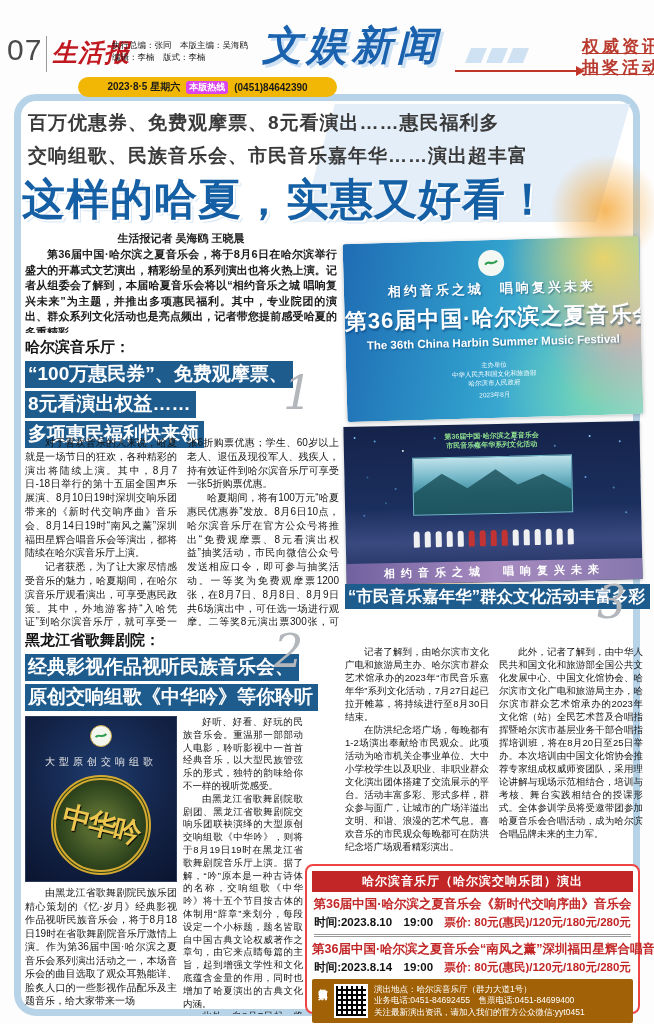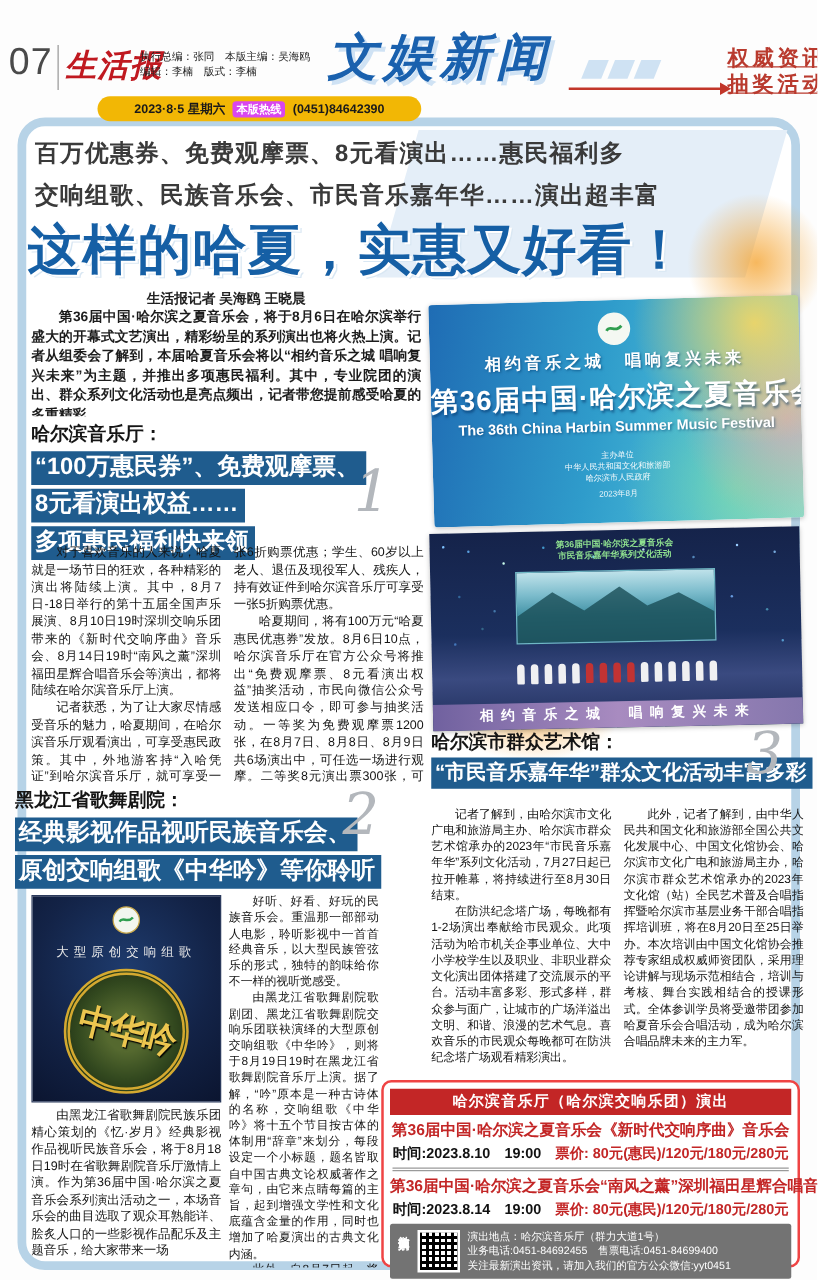--- a/index.html
+++ b/index.html
@@ -40,21 +40,21 @@
   .lead { left:25px; top:247px; width:312px; height:86px; font-size:11px; font-weight:700; line-height:15.5px; color:#1c1c1c; text-align:justify; text-indent:2em; overflow:hidden; }
 
   
   .sec-kicker { font-size:15px; font-weight:700; color:#151515; white-space:nowrap; }
   .hl { display:table; background:#1f5c8e; color:#ffffff; font-weight:700; font-size:19px; line-height:24px; padding:1px 5px 2px 3px; margin-bottom:3px; white-space:nowrap; }
   .sec-num { font-family:"DejaVu Serif",serif; font-style:italic; font-size:46px; color:#b3b7bc; z-index:2; }
 
   .s1-head { left:25px; top:338px; }
   .s1-head .sec-kicker { margin-bottom:4px; }
   .n1 { left:283px; top:366px; } .n2 { left:274px; top:624px; } .n3 { left:597px; top:575px; }
-  .s2-head { left:12px; top:631px; }
+  .s2-head { left:25px; top:631px; }
   .s2-head .sec-kicker { margin-bottom:4px; }
   .s3-head { left:345px; top:584px; }
   .s3-head .sec-kicker { margin-bottom:3px; }
   .s3-head .hl { font-size:16.5px; line-height:22px; }
 
   
   .cols { column-gap:10px; font-size:10px; line-height:13.8px; color:#141414; text-align:justify; overflow:hidden; }
   .cols p { text-indent:2em; margin:0; }
   .s1-cols { left:25px; top:436px; width:314px; height:196px; column-count:2; }
   .s3-cols { left:345px; top:645px; width:298px; height:214px; column-count:2; font-size:9.5px; line-height:13px; }
@@ -104,21 +104,21 @@
   .stage-banner { position:absolute; left:0; right:0; bottom:0; height:21px; background:linear-gradient(90deg,#70619f 0%,#a88bc0 50%,#8577ad 100%);
     color:#fff; font-size:11px; font-weight:700; letter-spacing:6px; text-align:center; line-height:21px; white-space:nowrap; }
 
   
   .cbox { left:305px; top:864px; width:335px; height:150px; background:#fff; border:2px solid #ef4444; border-radius:8px; padding:5px; z-index:3; }
   .cbox-header { background:#c32626; color:#fff; text-align:center; font-size:12px; font-weight:700; padding:2px 0; letter-spacing:1px; }
   .citem-title { color:#c32626; font-size:12.5px; font-weight:800; text-align:center; margin-top:4px; white-space:nowrap; }
   .citem-info { font-size:11.5px; font-weight:700; color:#111; text-align:center; margin-top:2px; white-space:nowrap; }
   .citem-info .price { color:#c32626; margin-left:8px; }
   .cdivider { border-top:3px double #9a9a9a; margin:4px 2px 0; }
-  .cbox-footer { margin-top:4px; background:#737373; border-radius:2px; padding:3px 6px; display:flex; align-items:center; gap:6px; }
+  .cbox-footer { margin-top:4px; background:#a16207; border-radius:2px; padding:3px 6px; display:flex; align-items:center; gap:6px; }
   .vlabel { writing-mode:vertical-lr; text-orientation:upright; color:#fff; font-size:9px; font-weight:700; line-height:10px; display:flex; gap:2px; height:38px; }
   .qr { width:34px; height:34px; background:
       repeating-linear-gradient(0deg,#000 0 2px,transparent 2px 5px),
       repeating-linear-gradient(90deg,#000 0 2px,#fff 2px 5px);
     border:2px solid #fff; flex:0 0 auto; }
   .contact { color:#fff; font-size:8.5px; line-height:11.5px; white-space:nowrap; }
 </style>
 </head>
 <body>
 
@@ -244,21 +244,20 @@
         <span class="pw"></span>
         <span class="pw"></span>
         <span class="pw"></span>
         <span class="pw"></span>
         <span class="pw"></span>
     </div>
     <div class="stage-banner">相约音乐之城　唱响复兴未来</div>
   </div>
 
   <div class="z s3-head">
-    <div class="sec-kicker">哈尔滨市群众艺术馆：</div>
     <div class="hl">“市民音乐嘉年华”群众文化活动丰富多彩</div>
   </div>
   <div class="z sec-num n3">3</div>
   <div class="z cols s3-cols">
     <p>记者了解到，由哈尔滨市文化广电和旅游局主办、哈尔滨市群众艺术馆承办的2023年“市民音乐嘉年华”系列文化活动，7月27日起已拉开帷幕，将持续进行至8月30日结束。</p>
     <p>在防洪纪念塔广场，每晚都有1-2场演出奉献给市民观众。此项活动为哈市机关企事业单位、大中小学校学生以及职业、非职业群众文化演出团体搭建了交流展示的平台。活动丰富多彩、形式多样，群众参与面广，让城市的广场洋溢出文明、和谐、浪漫的艺术气息。喜欢音乐的市民观众每晚都可在防洪纪念塔广场观看精彩演出。</p>
     <p>此外，记者了解到，由中华人民共和国文化和旅游部全国公共文化发展中心、中国文化馆协会、哈尔滨市文化广电和旅游局主办，哈尔滨市群众艺术馆承办的2023年文化馆（站）全民艺术普及合唱指挥暨哈尔滨市基层业务干部合唱指挥培训班，将在8月20日至25日举办。本次培训由中国文化馆协会推荐专家组成权威师资团队，采用理论讲解与现场示范相结合，培训与考核、舞台实践相结合的授课形式。全体参训学员将受邀带团参加哈夏音乐会合唱活动，成为哈尔滨合唱品牌未来的主力军。</p>
 
   </div>
 

